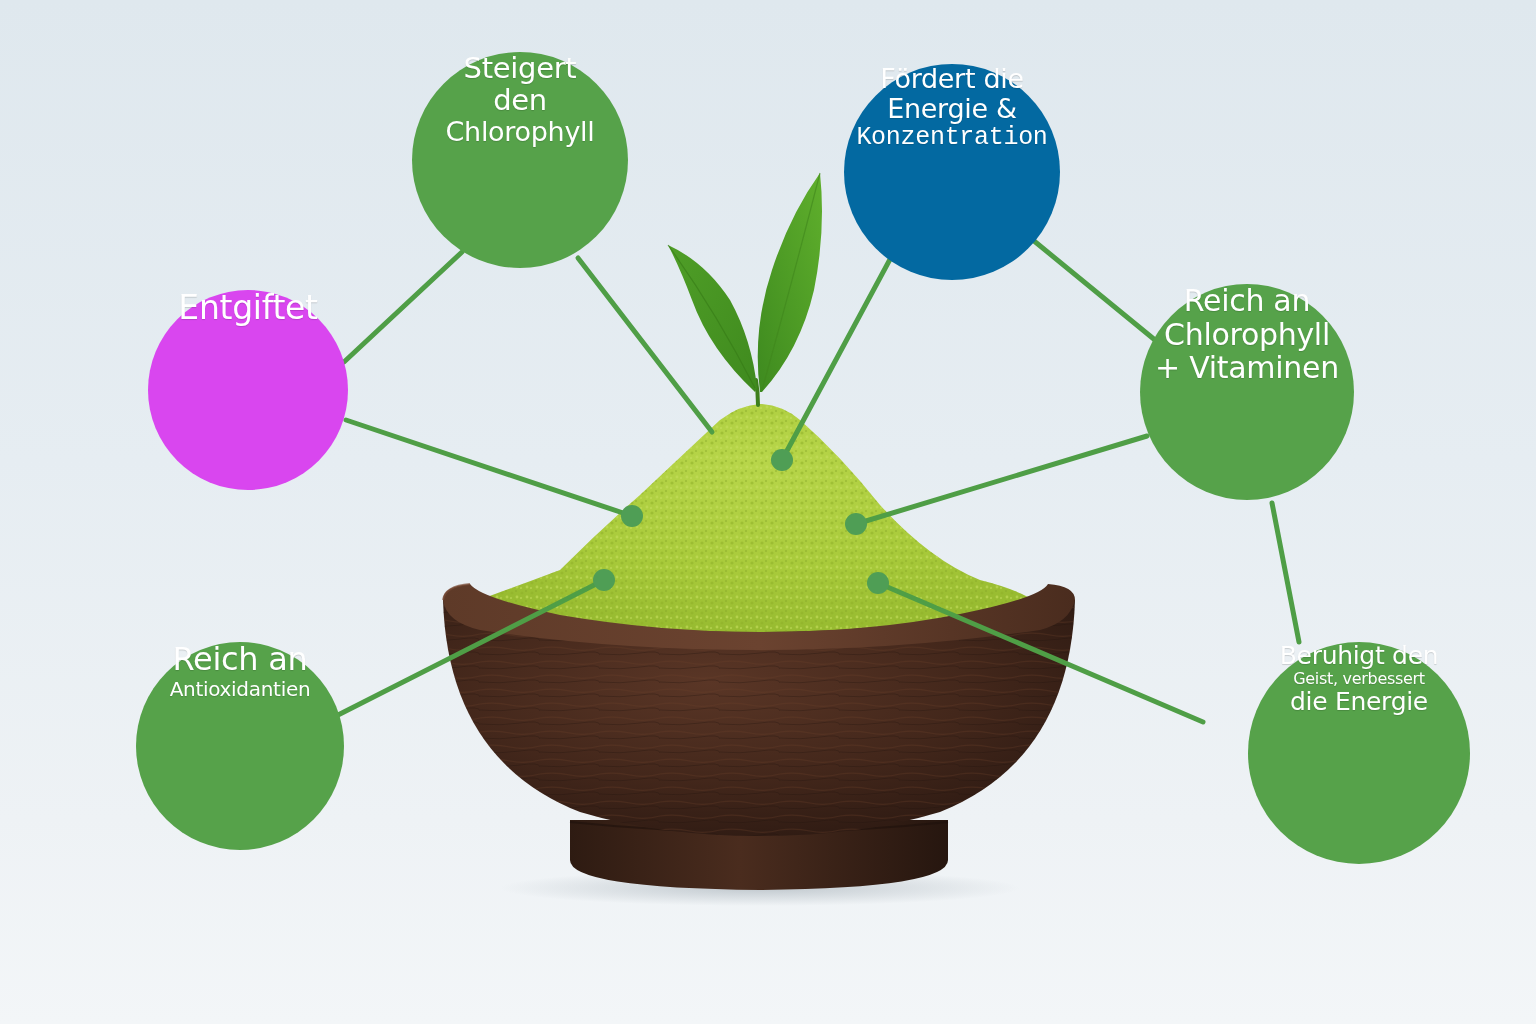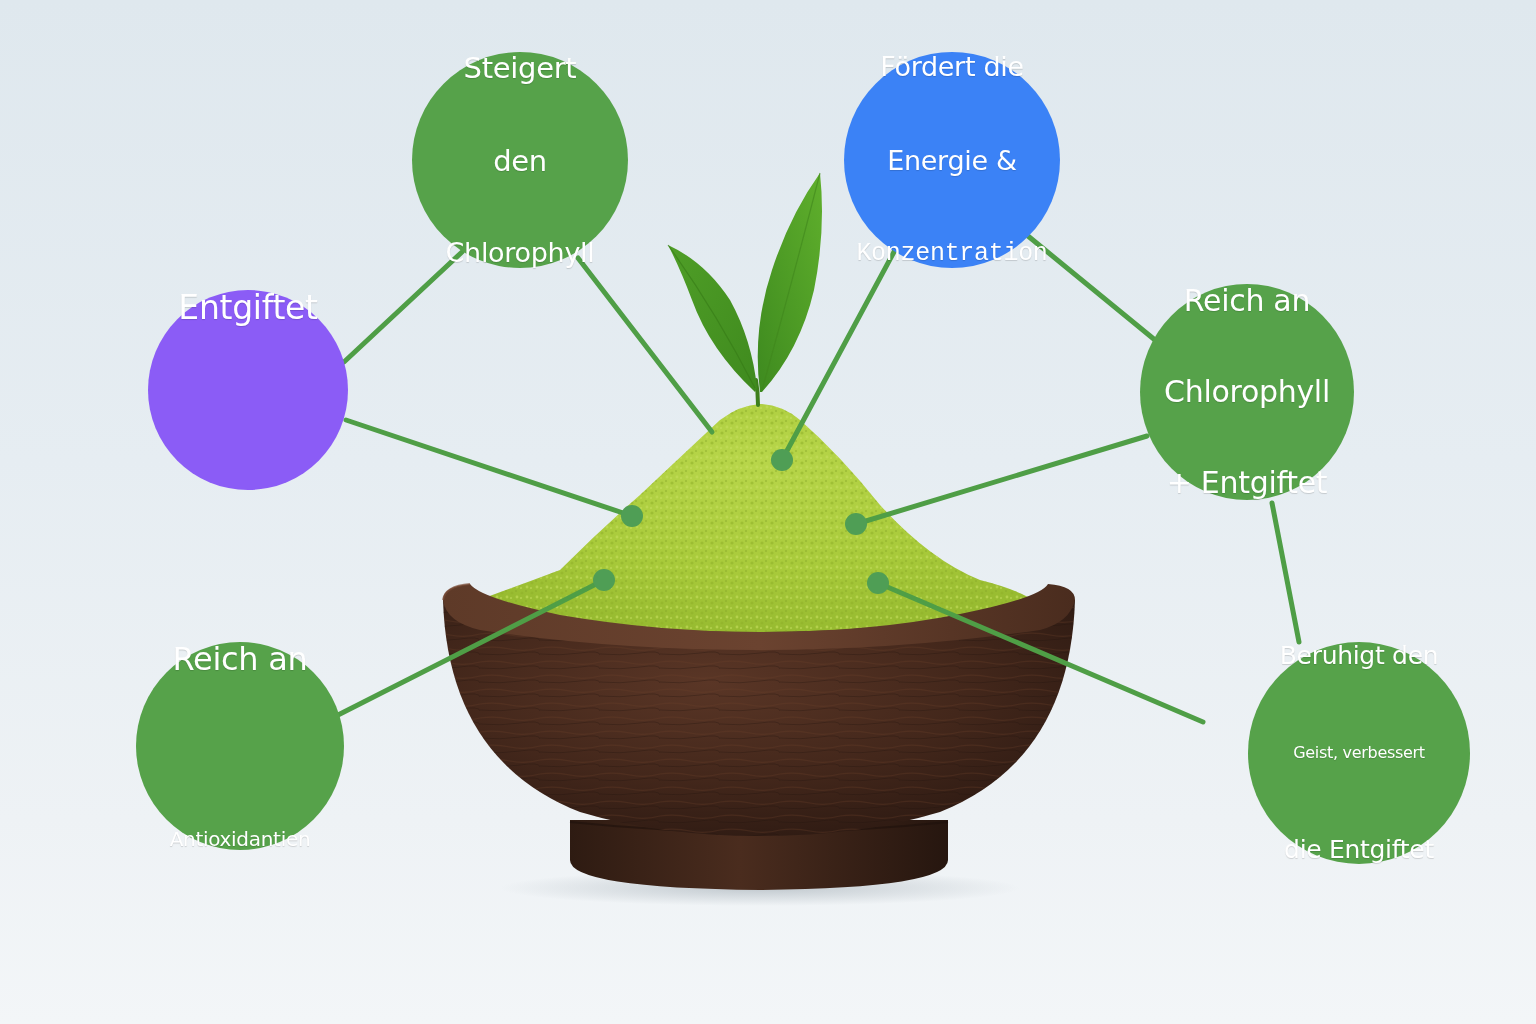--- a/index.html
+++ b/index.html
@@ -5,21 +5,21 @@
   html, body { margin: 0; padding: 0; }
   body {
     width: 1536px; height: 1024px; overflow: hidden; position: relative;
     background: linear-gradient(180deg, #dfe8ee 0%, #e6edf2 45%, #eef2f5 80%, #f3f6f8 100%);
     font-family: "DejaVu Sans", "Liberation Sans", sans-serif;
   }
   #stage { position: absolute; left: 0; top: 0; width: 1536px; height: 1024px; }
   svg.art { position: absolute; left: 0; top: 0; }
   .bubble {
     position: absolute; border-radius: 50%;
-    display: flex; flex-direction: column; align-items: center; justify-content: space-between;
+    display: flex; flex-direction: column; align-items: center; justify-content: flex-start;
     color: #ffffff; text-align: center; box-sizing: border-box;
     text-shadow: 0 1px 1px rgba(0,0,0,0.15);
     letter-spacing: -0.3px;
   }
   .bubble span { display: block; line-height: 1.12; white-space: nowrap; }
 </style>
 </head>
 <body>
 
 <div id="stage">
@@ -115,40 +115,40 @@
       <circle cx="878" cy="583" r="11"></circle>
     </g>
   </svg>
 
   <div class="bubble" style="left:412px; top:52px; width:216px; height:216px; background:#56a24a; font-size:29px;">
     <span>Steigert</span>
     <span>den</span>
     <span style="font-size:27px;">Chlorophyll</span>
   </div>
 
-  <div class="bubble" style="left:844px; top:52px; width:216px; height:216px; background:#3b82f6; font-size:27px;">
+  <div class="bubble" style="left:844px; top:64px; width:216px; height:216px; background:#0369a1; font-size:27px;">
     <span>Fördert die</span>
     <span>Energie &amp;</span>
     <span style="font-size:25px;font-family:Liberation Mono, monospace;">Konzentration</span>
   </div>
 
-  <div class="bubble" style="left:148px; top:290px; width:200px; height:200px; background:#8b5cf6; font-size:33px;">
+  <div class="bubble" style="left:148px; top:290px; width:200px; height:200px; background:#d946ef; font-size:33px;">
     <span>Entgiftet</span>
   </div>
 
   <div class="bubble" style="left:1140px; top:284px; width:214px; height:216px; background:#56a24a; font-size:30px;">
     <span>Reich an</span>
     <span>Chlorophyll</span>
-    <span>+ Entgiftet</span>
+    <span>+ Vitaminen</span>
   </div>
 
   <div class="bubble" style="left:136px; top:642px; width:208px; height:208px; background:#56a24a; font-size:32px;">
     <span>Reich an</span>
     <span style="font-size:20px;">Antioxidantien</span>
   </div>
 
   <div class="bubble" style="left:1248px; top:642px; width:222px; height:222px; background:#56a24a; font-size:25px;">
     <span>Beruhigt den</span>
     <span style="font-size:16px;">Geist, verbessert</span>
-    <span>die Entgiftet</span>
+    <span>die Energie</span>
   </div>
 
 </div>
 
 </body></html>

